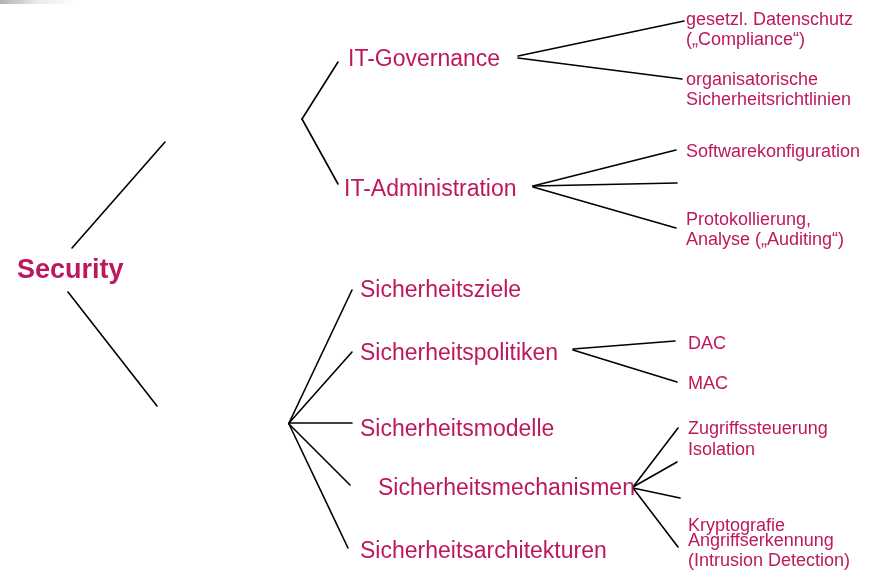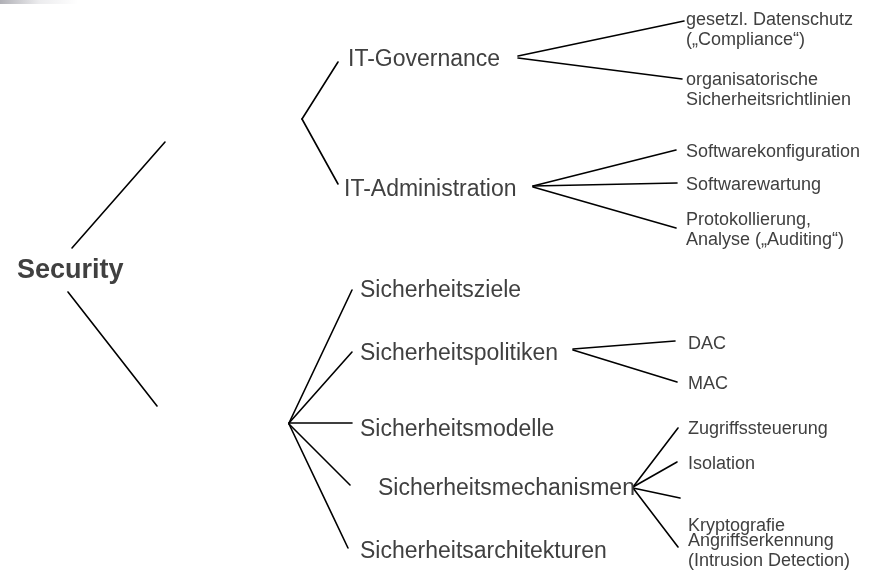--- a/index.html
+++ b/index.html
@@ -18,21 +18,21 @@
     width: 878px; height: 578px;
   }
   .edges line {
     stroke: #000000;
     stroke-width: 1.6;
     stroke-linecap: round;
   }
   .node {
     position: absolute;
     white-space: pre-line;
-    color: #404040;
+    color: #be185d;
   }
   .lvl1 {
     font-size: 27px;
     font-weight: bold;
     line-height: 30px;
   }
   .lvl2 {
     font-size: 26px;
     line-height: 30px;
   }
@@ -90,24 +90,23 @@
   <div class="node lvl3" style="left:360px; top:415px;">Sicherheitsmodelle</div>
   <div class="node lvl3" style="left:360px; top:339px;">Sicherheitspolitiken</div>
   <div class="node lvl3" style="left:354px; top:474px;margin-left:24px;">Sicherheitsmechanismen</div>
   <div class="node lvl3" style="left:360px; top:537px;">Sicherheitsarchitekturen</div>
 
   <div class="node leaf" style="left:686px; top:9px;">gesetzl. Datenschutz
 („Compliance“)</div>
   <div class="node leaf" style="left:686px; top:69px;">organisatorische
 Sicherheitsrichtlinien</div>
   <div class="node leaf" style="left:686px; top:141px;">Softwarekonfiguration</div>
-  <div class="node leaf" style="left:686px; top:174px;">Softwarewartung</div>
   <div class="node leaf" style="left:686px; top:209px;">Protokollierung,
 Analyse („Auditing“)</div>
   <div class="node leaf" style="left:688px; top:333px;">DAC</div>
   <div class="node leaf" style="left:688px; top:373px;">MAC</div>
   <div class="node leaf" style="left:688px; top:418px;">Zugriffssteuerung</div>
-  <div class="node leaf" style="left:688px; top:453px;">Isolation</div>
+  <div class="node leaf" style="left:688px; top:439px;">Isolation</div>
   <div class="node leaf" style="left:688px; top:515px;text-align:right;">Kryptografie</div>
   <div class="node leaf" style="left:688px; top:530px;">Angriffserkennung
 (Intrusion Detection)</div>
 
 </div>
 
 </body></html>

